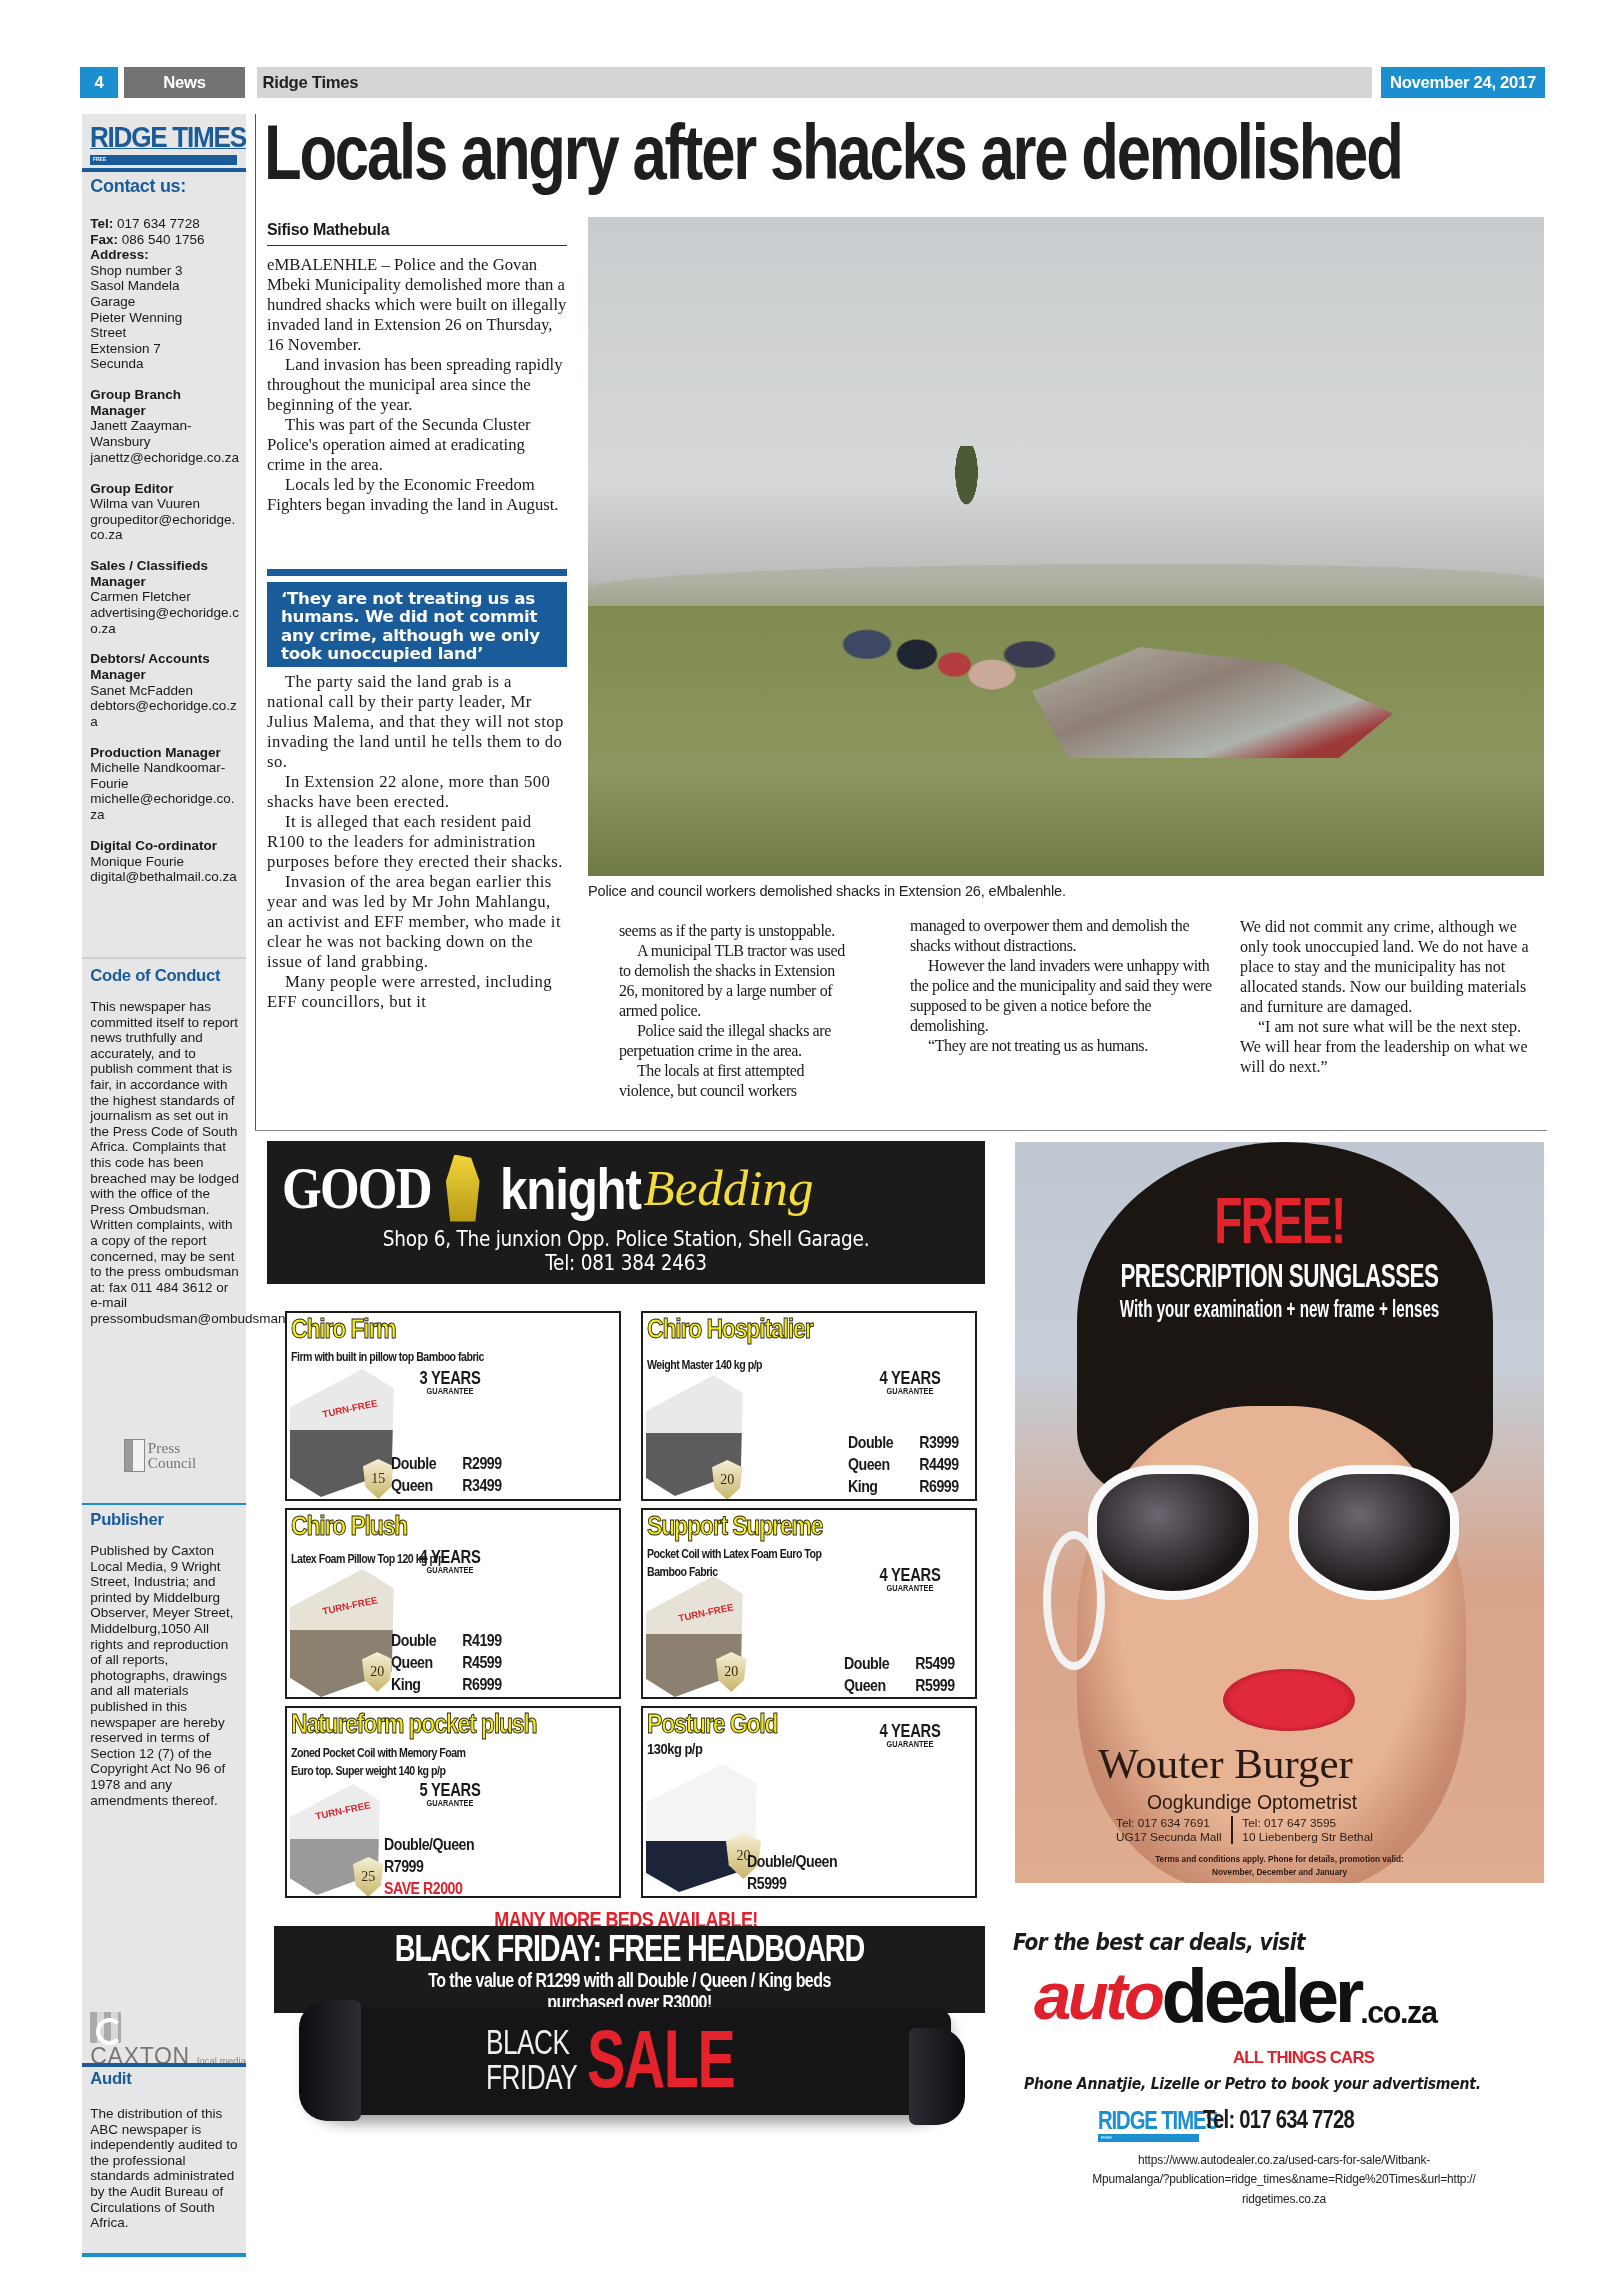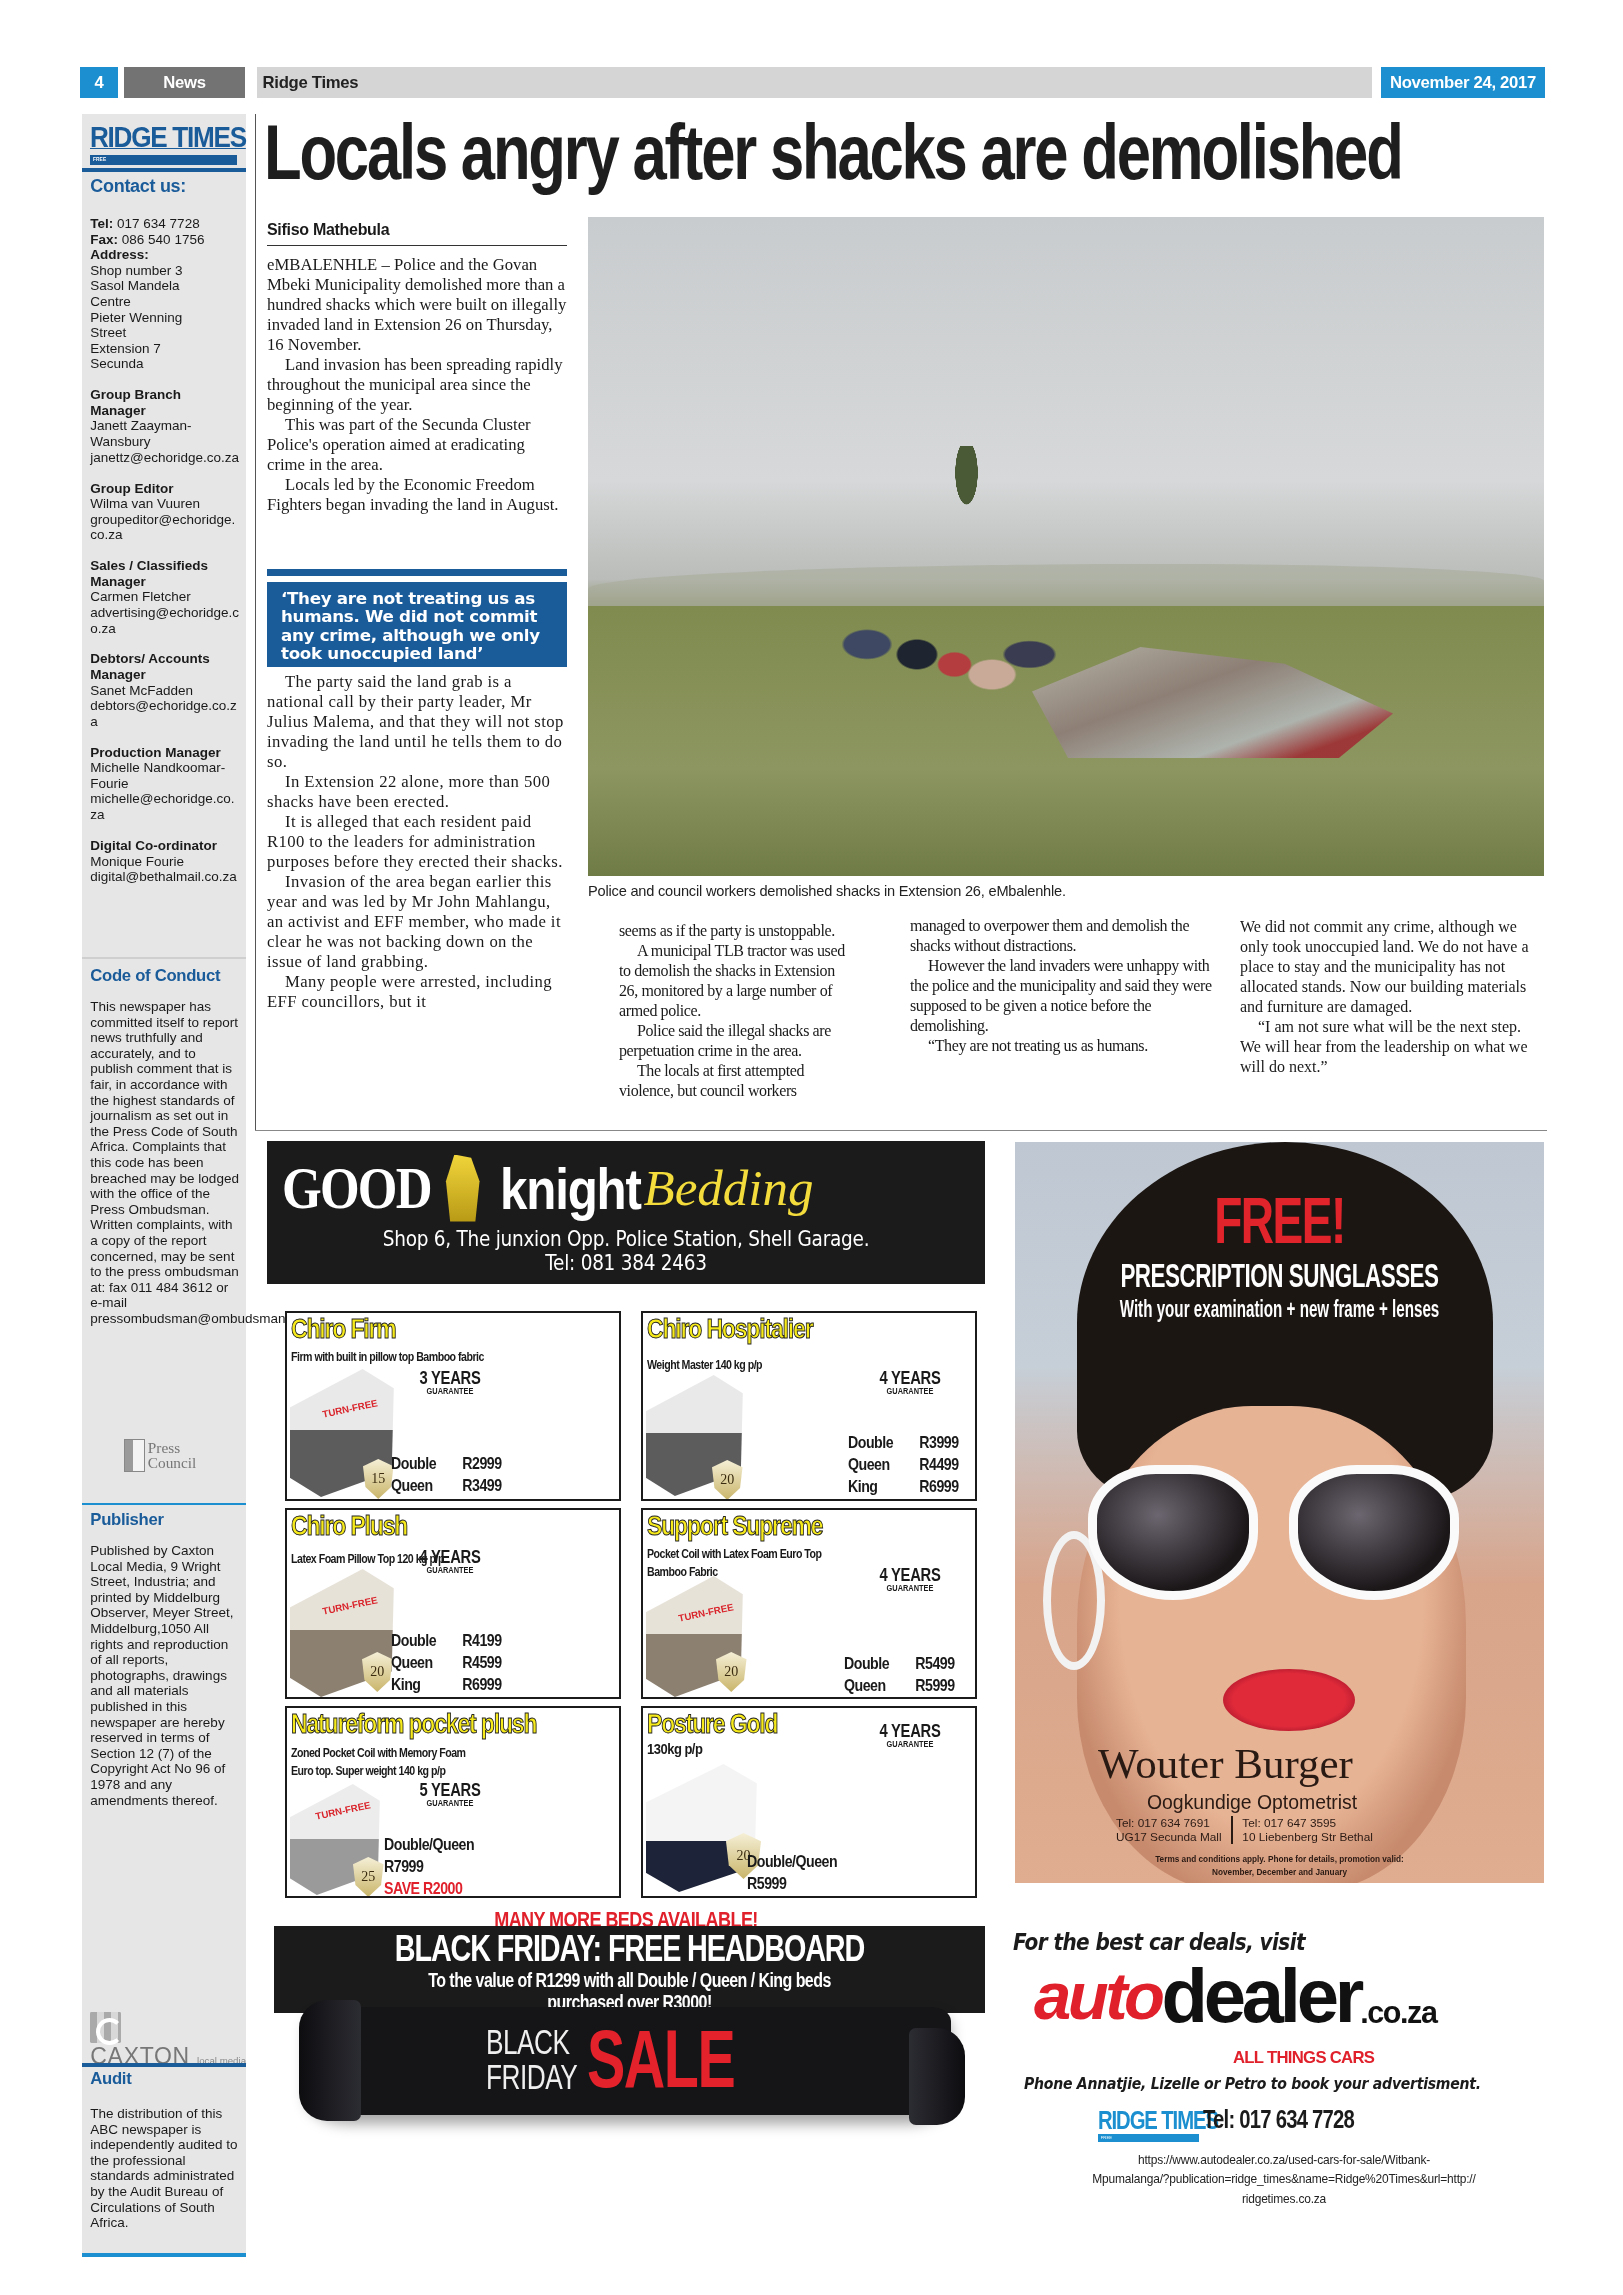--- a/index.html
+++ b/index.html
@@ -149,21 +149,21 @@
   <div class="sb-divider" style="top:54px"></div>
   <div class="sb-heading" style="top:62px">Contact us:</div>
 
   <div class="sb-text" style="top:102px">
     <div class="sb-block">
       <div><b>Tel:</b> <span>017 634 7728</span></div>
       <div><b>Fax:</b> <span>086 540 1756</span></div>
       <div><b>Address:</b></div>
       <div>Shop number 3</div>
       <div>Sasol Mandela</div>
-      <div>Centre</div>
+      <div>Garage</div>
       <div>Pieter Wenning</div>
       <div>Street</div>
       <div>Extension 7</div>
       <div>Secunda</div>
     </div>
     <div class="sb-block">
       <b>Group Branch Manager</b><br>
       <span>Janett Zaayman-Wansbury</span><br>
       <span style="word-break:break-all">janettz@echoridge.co.za</span>
     </div>

